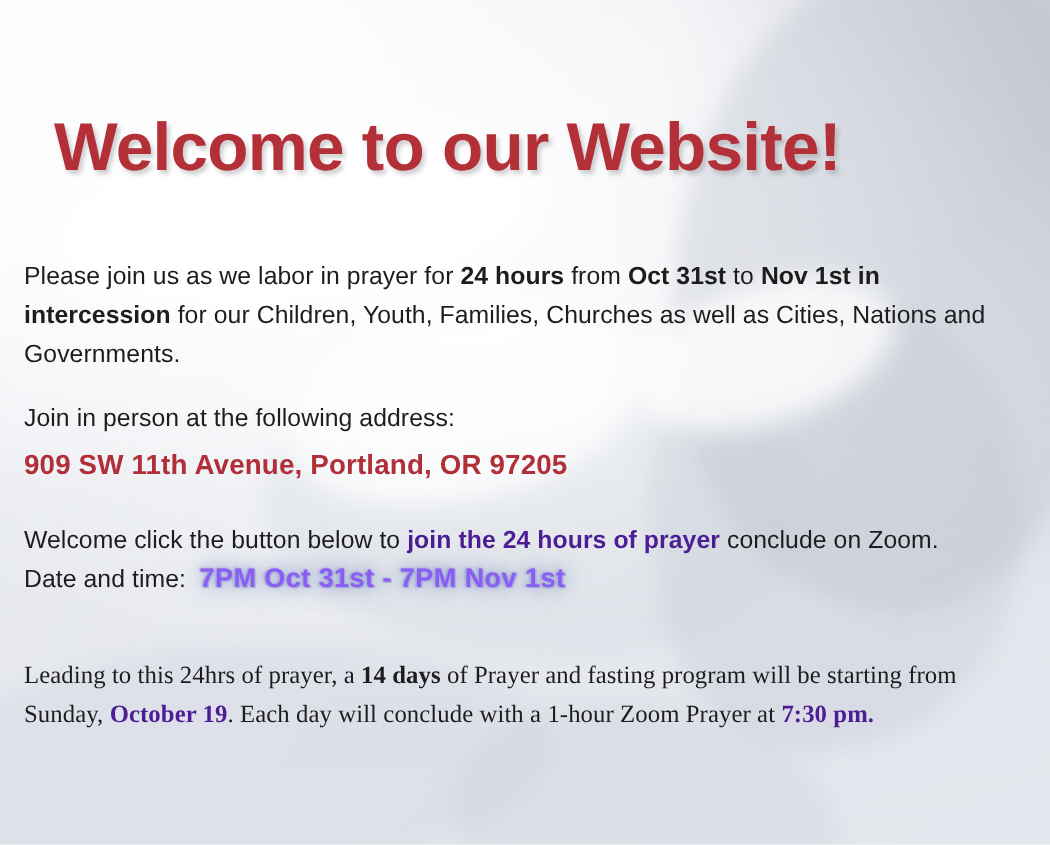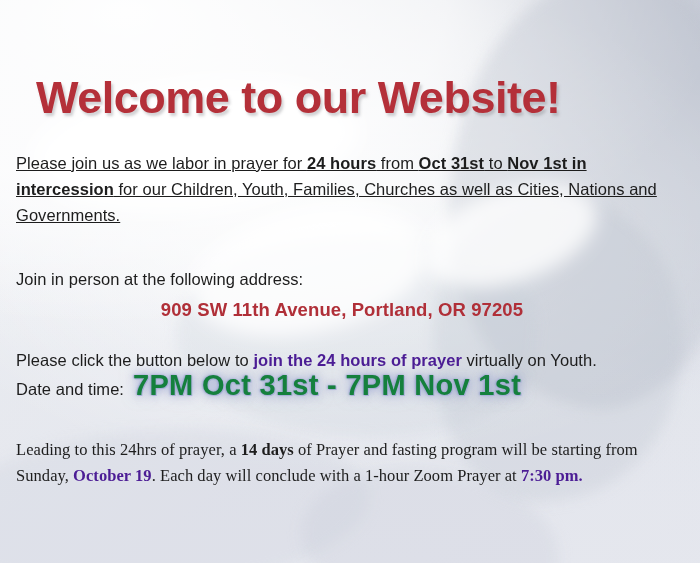--- a/index.html
+++ b/index.html
@@ -94,52 +94,51 @@
 
   .body-block {
     position: absolute;
     left: 16px;
     width: 652px;
     font-size: 16.5px;
     line-height: 26px;
     color: #1d1d1d;
     letter-spacing: 0.05px;
   }
-  .p-intro   { top: 133px; text-decoration: underline; }
+  .p-intro   { top: 154px; }
   .p-address-lead { top: 249px; }
   .p-address { top: 278px; }
   .p-zoom    { top: 330px; }
   .p-datetime{ top: 370px; }
   .p-leading { top: 420px; font-family: Liberation Serif, serif; }
 
   b, .bold { font-weight: 700; }
 
   .red-strong {
     color: #4c1d95;
     font-weight: 700;
   }
   .address-line {
     color: #b02f38;
     font-weight: 700;
     font-size: 18.5px;
     letter-spacing: 0.1px;
-    text-align: center;
   }
 
   .datetime-row {
     display: flex;
     align-items: baseline;
     gap: 9px;
     text-align: center;
   }
   .datetime-highlight {
-    font-size: 29px;
+    font-size: 18px;
     font-weight: 700;
     line-height: 30px;
-    color: #15803d;
+    color: #8b5cf6;
     letter-spacing: 0.3px;
     text-shadow:
       0 0 1px #9aa4d0,
       1px 1px 0 #aab2d8,
       -1px 0 2px rgba(150,160,205,0.9),
       0 0 9px rgba(130,142,200,0.75),
       0 0 16px rgba(150,160,205,0.55);
     white-space: nowrap;
   }
 </style>
@@ -164,21 +163,21 @@
 
     <p class="body-block p-intro">
       <span>Please join us as we labor in prayer for </span><b>24 hours</b><span> from </span><b>Oct 31st</b><span> to </span><b>Nov 1st in intercession</b><span> for our Children, Youth, Families, Churches as well as Cities, Nations and Governments.</span>
     </p>
 
     <p class="body-block p-address-lead">Join in person at the following address:</p>
 
     <p class="body-block p-address address-line">909 SW 11th Avenue, Portland, OR 97205</p>
 
     <p class="body-block p-zoom">
-      <span>Please click the button below to </span><span class="red-strong">join the 24 hours of prayer</span><span> virtually on Youth.</span>
+      <span>Welcome click the button below to </span><span class="red-strong">join the 24 hours of prayer</span><span> conclude on Zoom.</span>
     </p>
 
     <div class="body-block p-datetime datetime-row">
       <span>Date and time:</span>
       <span class="datetime-highlight">7PM Oct 31st - 7PM Nov 1st</span>
     </div>
 
     <p class="body-block p-leading">
       <span>Leading to this 24hrs of prayer, a </span><b>14 days</b><span> of Prayer and fasting program will be starting from Sunday, </span><span class="red-strong">October 19</span><span>. Each day will conclude with a 1-hour Zoom Prayer at </span><span class="red-strong">7:30 pm.</span>
     </p>

